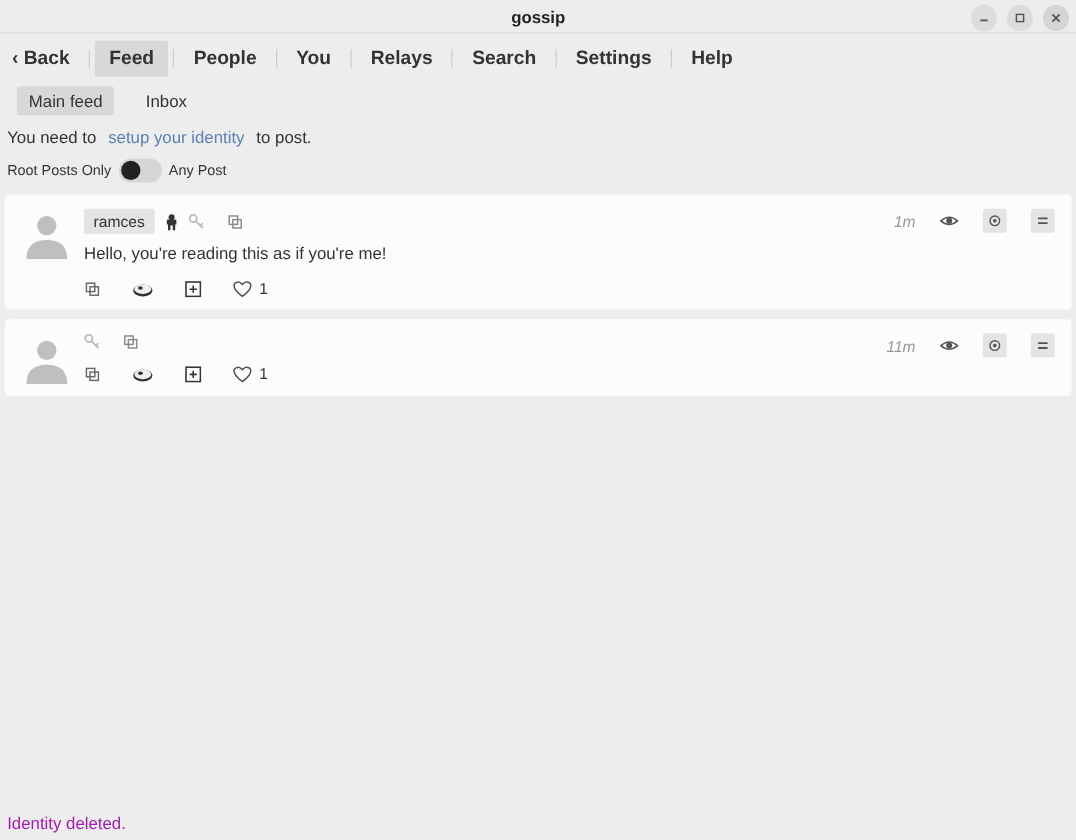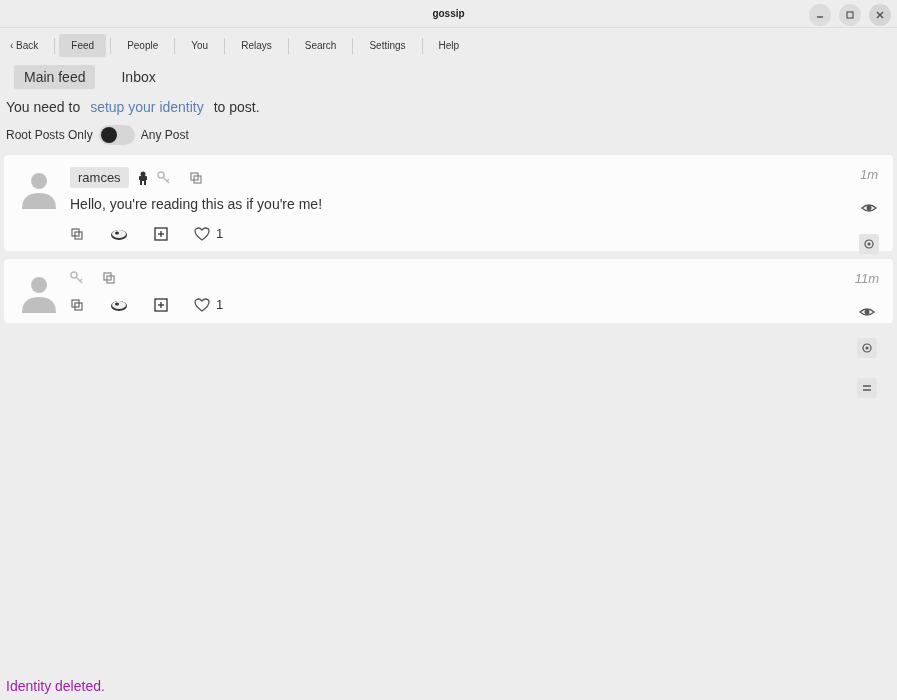--- a/index.html
+++ b/index.html
@@ -18,21 +18,21 @@
     .titlebar {
       height: 28px;
       display: flex;
       align-items: center;
       justify-content: center;
       position: relative;
       border-bottom: 1px solid #ddd;
     }
     .titlebar-title {
       font-weight: 600;
-      font-size: 10px;
+      font-size: 14px;
       color: #222;
     }
     .window-controls {
       position: absolute;
       right: 6px;
       top: 4px;
       display: flex;
       gap: 8px;
     }
     .window-btn {
@@ -48,21 +48,22 @@
       cursor: pointer;
     }
     .window-btn.close {
       background: #d5d5d5;
     }
     .nav {
       display: flex;
       align-items: center;
       padding: 6px 4px;
       gap: 0;
-      font-size: 10px;
+      font-size: 16px;
+      font-weight: bold;
     }
     .nav-item {
       padding: 6px 12px;
       color: #333;
       cursor: pointer;
       position: relative;
     }
     .nav-item.back {
       padding-left: 6px;
     }
@@ -170,21 +171,20 @@
       display: flex;
       align-items: center;
     }
     .post-meta {
       position: absolute;
       right: 14px;
       top: 12px;
       display: flex;
       align-items: center;
       gap: 20px;
-      flex-direction: column;
     }
     .timestamp {
       font-style: italic;
       color: #999;
       font-size: 13px;
     }
     .meta-btn {
       width: 20px;
       height: 20px;
       background: #e4e4e4;

